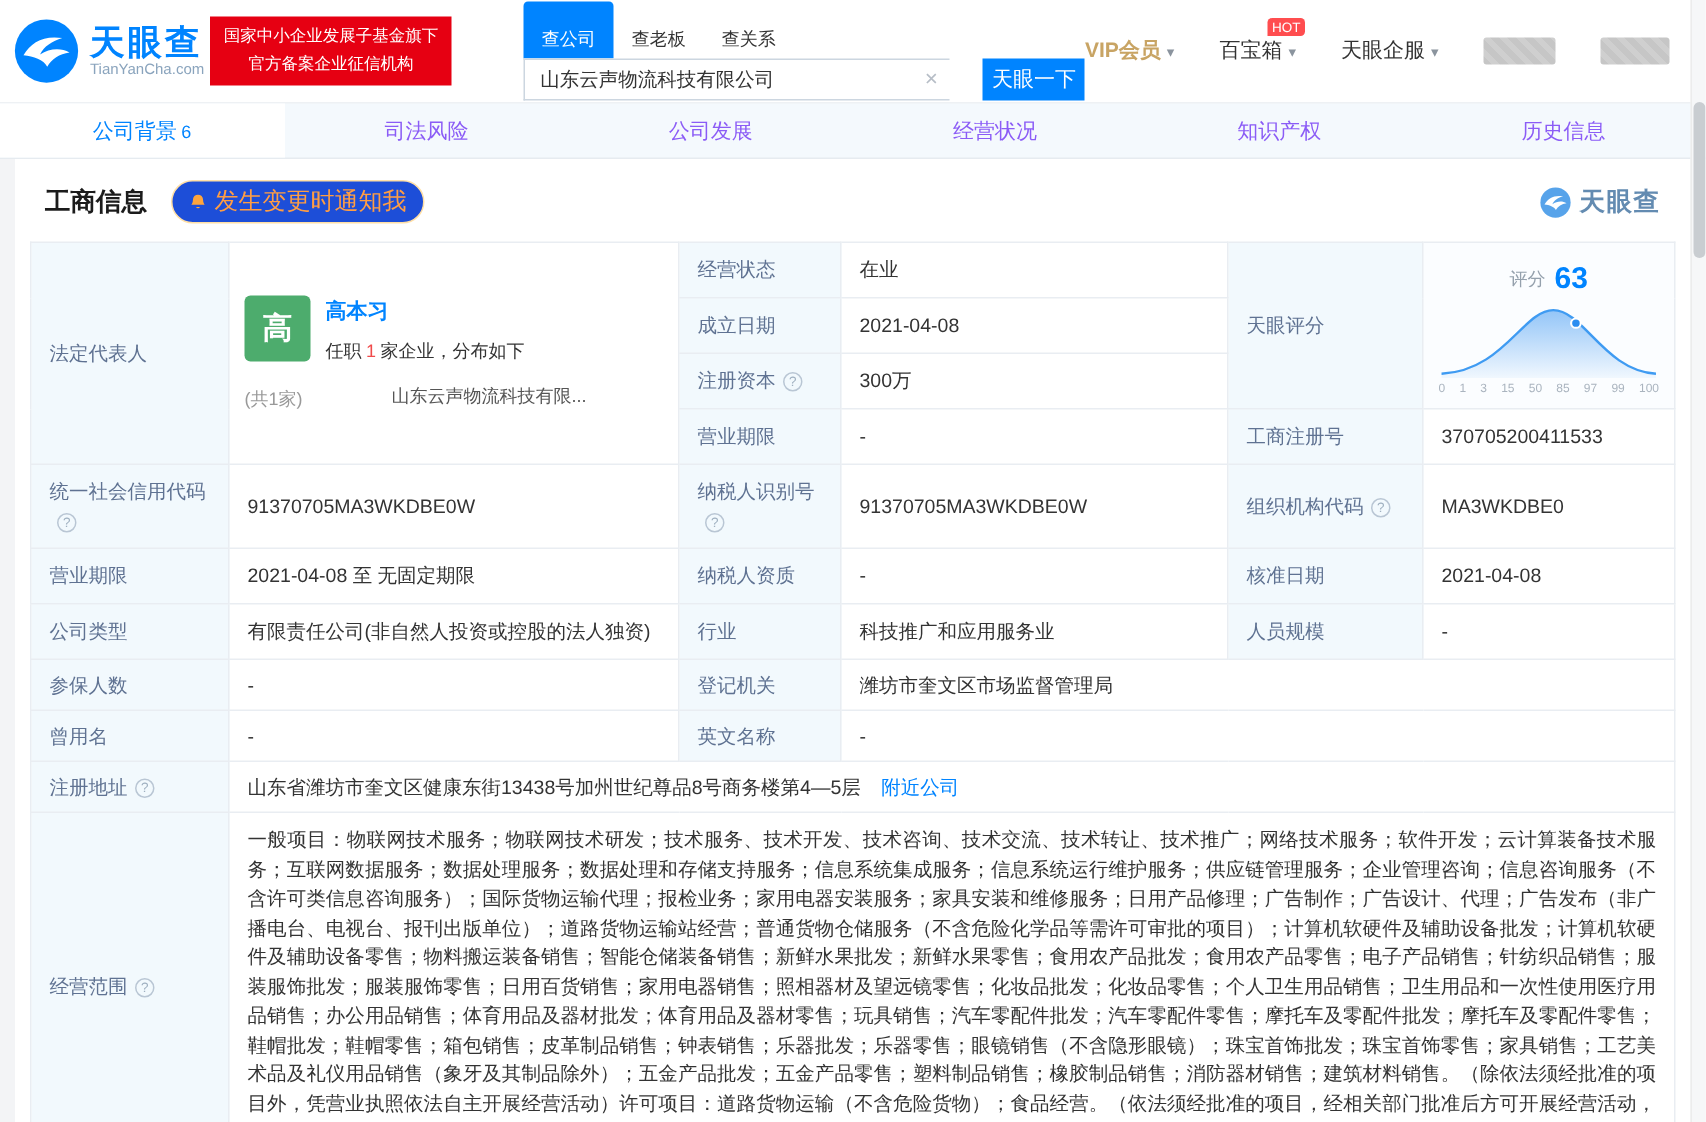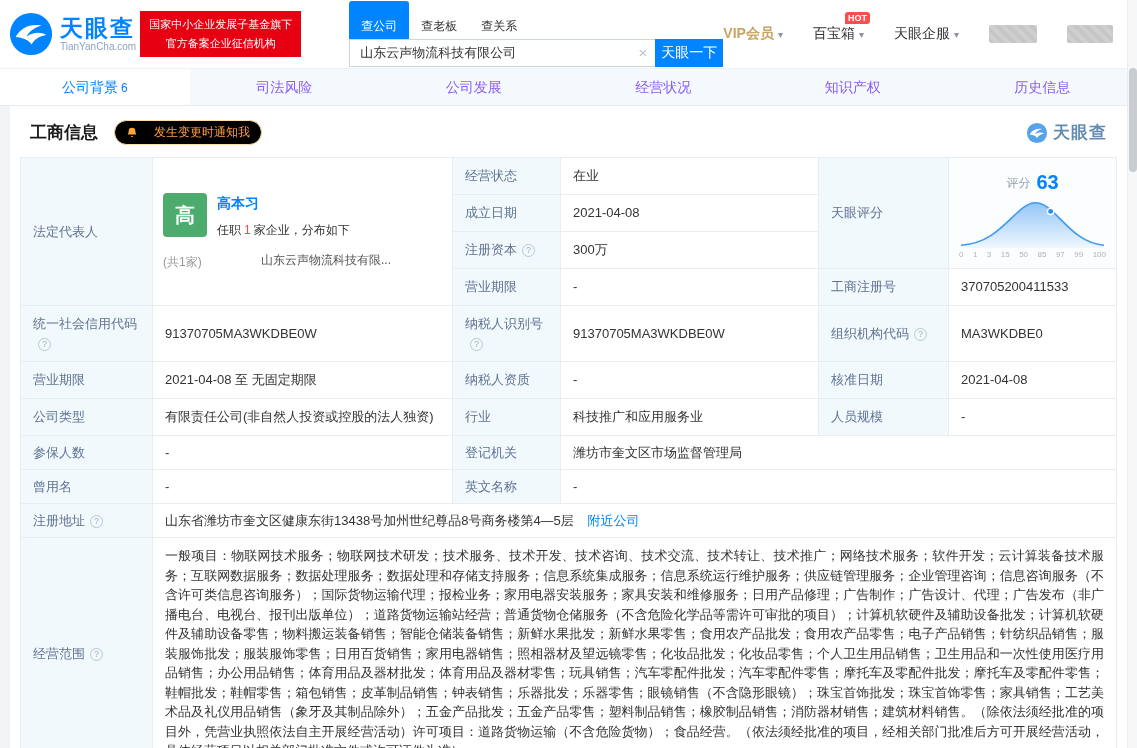--- a/index.html
+++ b/index.html
@@ -33,29 +33,29 @@
     width:100%; height:28px; border:1px solid #ccd6e0; border-right:none;
     font-size:13px; padding:0 26px 0 10px; color:#333; outline:none;
     font-family:inherit;
   }
   .clear-x {
     position:absolute; right:8px; top:50%; transform:translateY(-52%);
     color:#b7bec7; font-size:15px; cursor:pointer; line-height:1;
   }
   .search-btn {
     width:68px; height:28px; border:none; background:var(--brand,#0084ff);
-    color:#fff; font-size:14px; cursor:pointer; font-family:inherit;
+    color:#fff; font-size:14px; cursor:pointer; font-family:inherit;margin-left:22px;
   }
   .right-menu { margin-left:auto; display:flex; align-items:center; gap:30px; }
   .menu-item { font-size:14px; color:#333; cursor:pointer; position:relative; white-space:nowrap; }
   .menu-item .caret { font-style:normal; color:#8b949e; font-size:10px; margin-left:4px; }
   .vip-label { color:var(--gold,#c8a464); font-weight:bold; }
   .hot-badge {
     position:absolute; top:-13px; right:-6px; background:var(--hot-red,#ff4d4f);
-    color:#fff; font-size:9px; font-weight:bold; padding:1px 3px; border-radius:3px 3px 3px 0;
+    color:#fff; font-size:9px; font-weight:normal; padding:1px 3px; border-radius:3px 3px 3px 0;
   }
   .redact { display:inline-block; height:18px; border-radius:2px; cursor:pointer;
     background:repeating-linear-gradient(45deg,#c6c6c6 0 4px,#cfcfcf 4px 8px); }
   .redact.r1 { width:48px; }
   .redact.r2 { width:46px; }
 
   
   .nav {
     height:38px; background:#f4f9fd; border-top:1px solid #eef1f4;
     border-bottom:1px solid #e6ebf0; display:flex;
@@ -65,22 +65,22 @@
     cursor:pointer; white-space:nowrap;
   }
   .nav-tab.active { background:#fff; color:var(--brand,#0084ff); }
   .nav-cnt { font-size:12px; margin-left:3px; color:var(--brand,#0084ff); }
 
   
   .card { margin:0 10px; background:#fff; padding:12px 10px 0; min-height:642px; }
   .section-head { display:flex; align-items:center; padding:2px 10px 12px; }
   .section-title { font-size:17px; font-weight:bold; color:#1b1b1b; }
   .notify-badge {
-    margin-left:16px; display:inline-flex; align-items:center; gap:16px;
-    font-size:12px; color:var(--notify-orange,#ff9d43); background:#000000;
+    margin-left:16px; display:inline-flex; align-items:center; gap:5px;
+    font-size:16px; color:var(--notify-orange,#ff9d43); background:#1d4ed8;
     border:1px solid #ffdfa6; border-radius:20px; padding:3px 11px; cursor:pointer;
   }
   .watermark { margin-left:auto; display:flex; align-items:center; gap:5px; opacity:.8; }
   .wm-icon { width:22px; height:22px; }
   .wm-text { font-size:17px; font-weight:bold; color:#3d6f9e; letter-spacing:1px; }
 
   
   table.info { width:100%; border-collapse:collapse; table-layout:fixed; font-size:13px; }
   .info td {
     border:1px solid var(--table-border,#e9edf2); padding:8px 12px;

